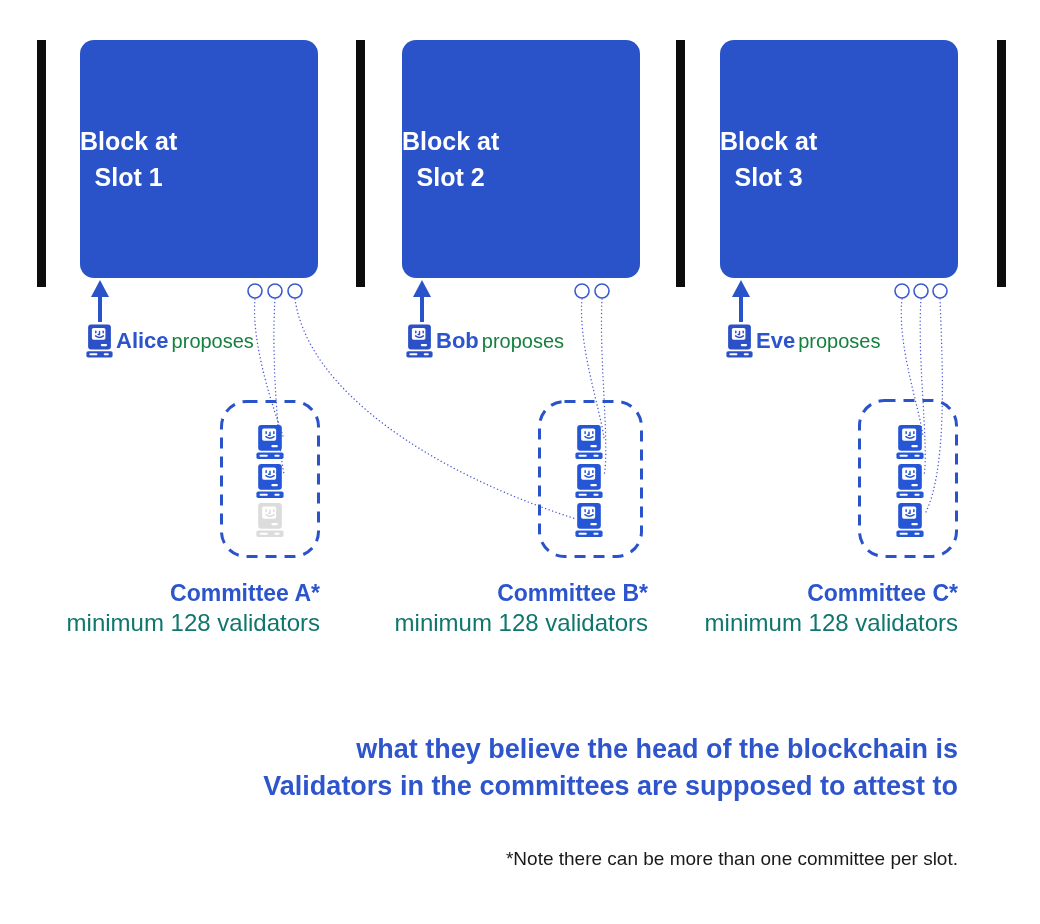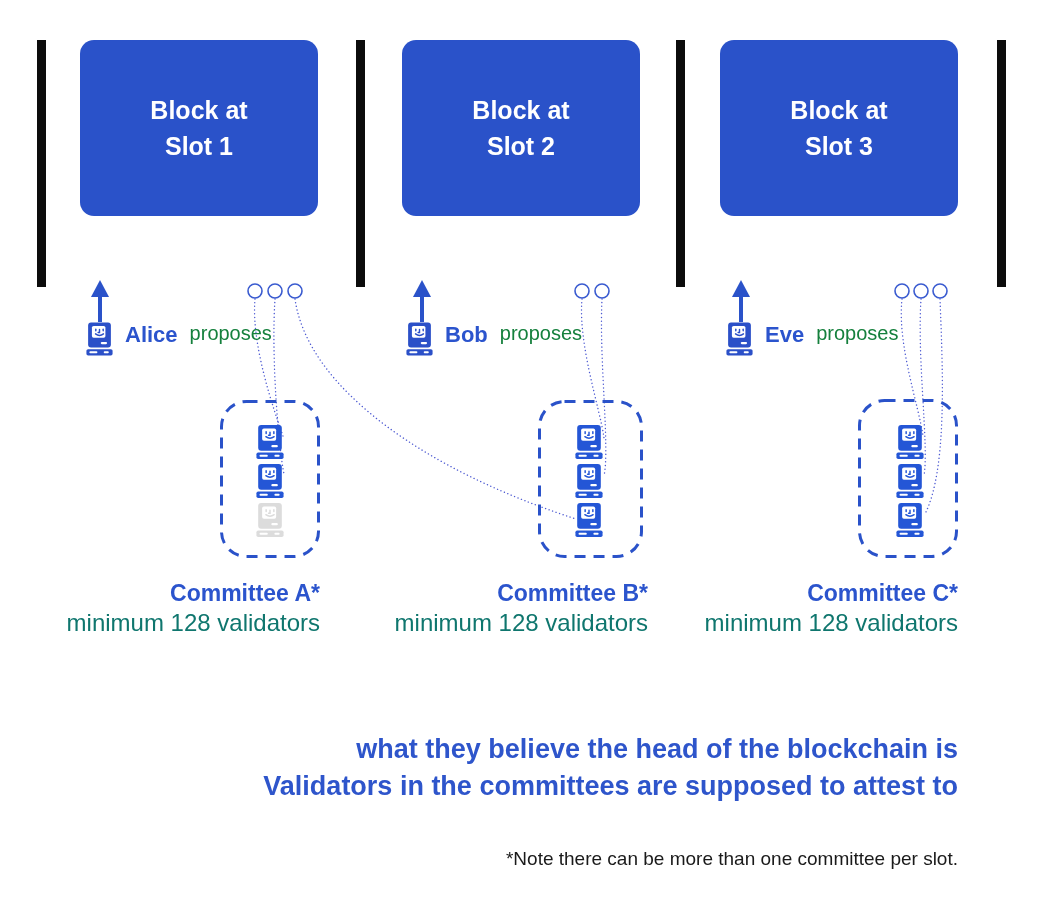--- a/index.html
+++ b/index.html
@@ -2,29 +2,29 @@
 <html><head>
 <meta charset="utf-8">
 <style>
   html,body{margin:0;padding:0;background:#ffffff;}
   #canvas{
     position:relative;width:1040px;height:924px;background:#ffffff;overflow:hidden;
     font-family:"Liberation Sans","DejaVu Sans",sans-serif;
   }
   .bar{position:absolute;top:40px;width:9px;height:247px;background:#0c0c0c;}
   .block{
-    position:absolute;top:40px;width:238px;height:176px;background:#2a52c9;border-radius:14px;
-    display:flex;align-items:center;justify-content:center;
+    position:absolute;top:40px;width:238px;height:238px;background:#2a52c9;border-radius:14px;
+    display:flex;align-items:center;
   }
   .block-label{
     color:#ffffff;font-weight:bold;font-size:25px;line-height:36px;text-align:center;white-space:pre-line;
   }
   .overlay{position:absolute;left:0;top:0;pointer-events:none;}
   .proposer{
-    position:absolute;top:322px;height:38px;display:flex;align-items:flex-start;gap:12px;
+    position:absolute;top:322px;height:38px;display:flex;align-items:center;gap:3px;
   }
   .proposer .mac-svg{width:27px;height:34px;color:#2b50c8;}
   .proposer-name{color:#2b54cd;font-weight:bold;font-size:22px;}
   .proposer-action{color:#15803d;font-size:20px;}
   .vstack{
     position:absolute;top:424px;width:28px;display:flex;flex-direction:column;gap:3px;
   }
   .validator{width:28px;height:36px;display:block;}
   .validator .mac-svg{width:28px;height:36px;color:#2456d6;}
   .validator[data-state="inactive"] .mac-svg{color:#dcdcdc;}

